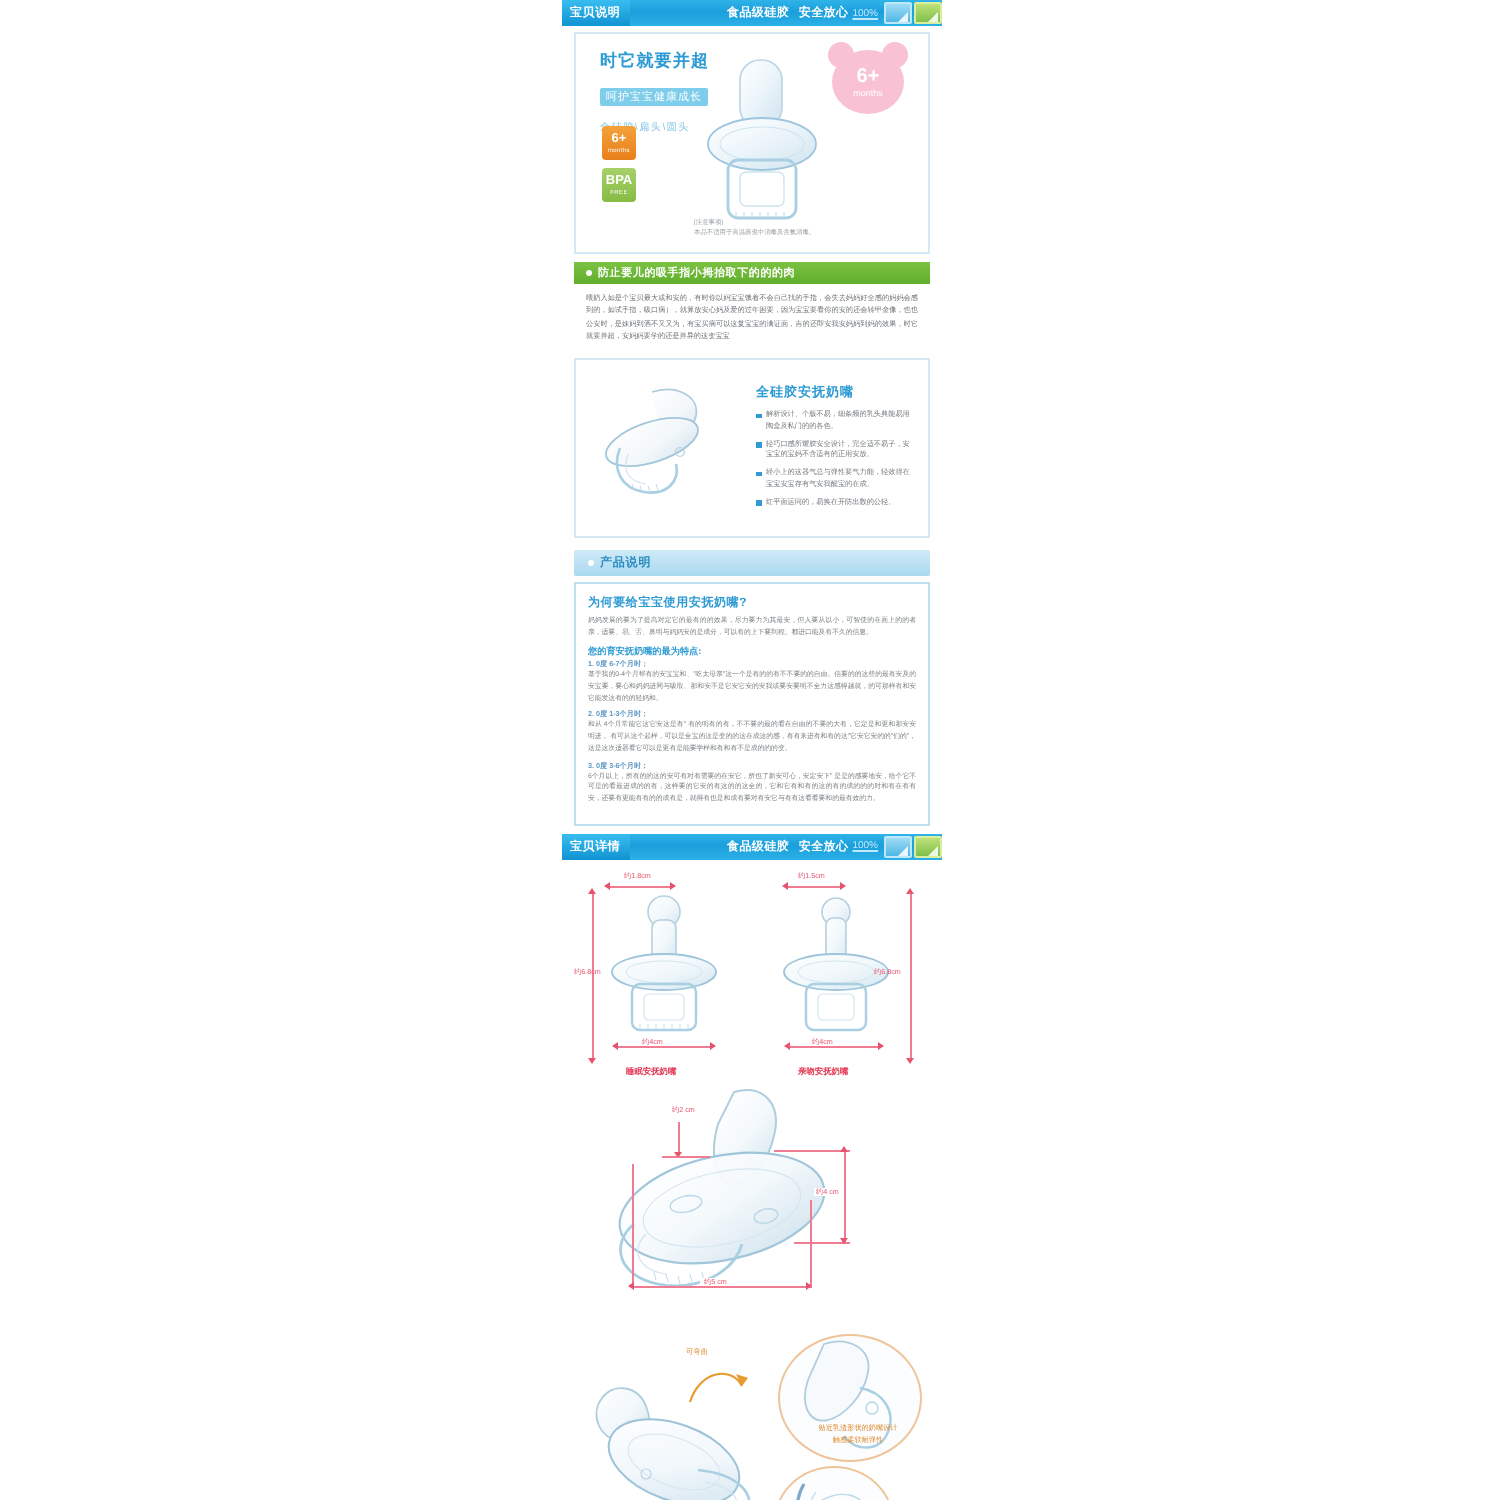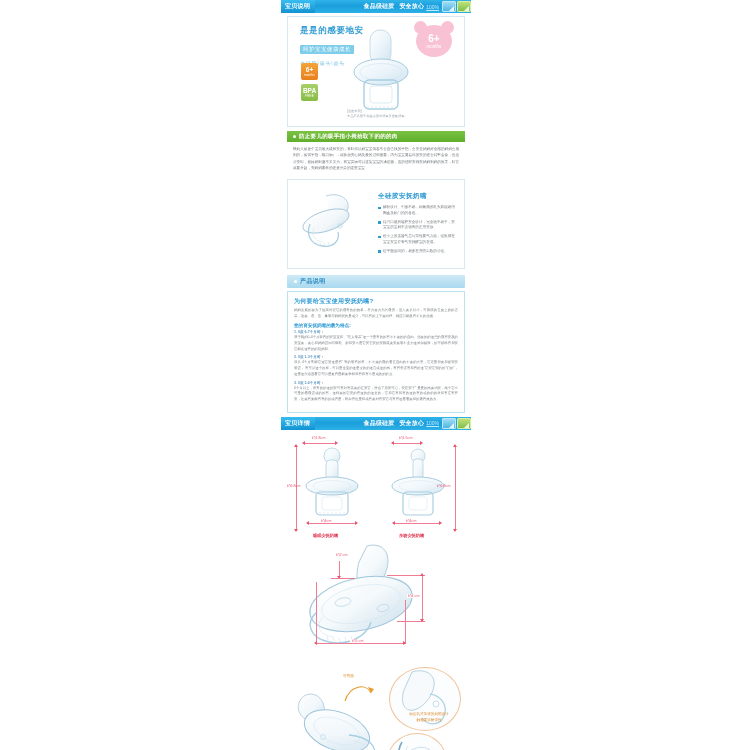--- a/index.html
+++ b/index.html
@@ -149,21 +149,21 @@
     </div>
     <div class="zoomlbl">100%</div>
     <div class="ic blue"></div>
     <div class="ic green"></div>
   </div>
 
   <div class="panel">
     <div class="banner">
 
       <div class="bn-title">
-        <div class="t1">是是的感要地安</div>
+        <div class="t1">时它就要并超</div>
         <div class="t2">呵护宝宝健康成长</div>
         <div class="t3">全硅胶\扁头\圆头</div>
       </div>
 
       <div class="badge-col">
         <div class="badge orange">
           <span class="b1">6+</span>
           <span class="b2">months</span>
         </div>
         <div class="badge green">

